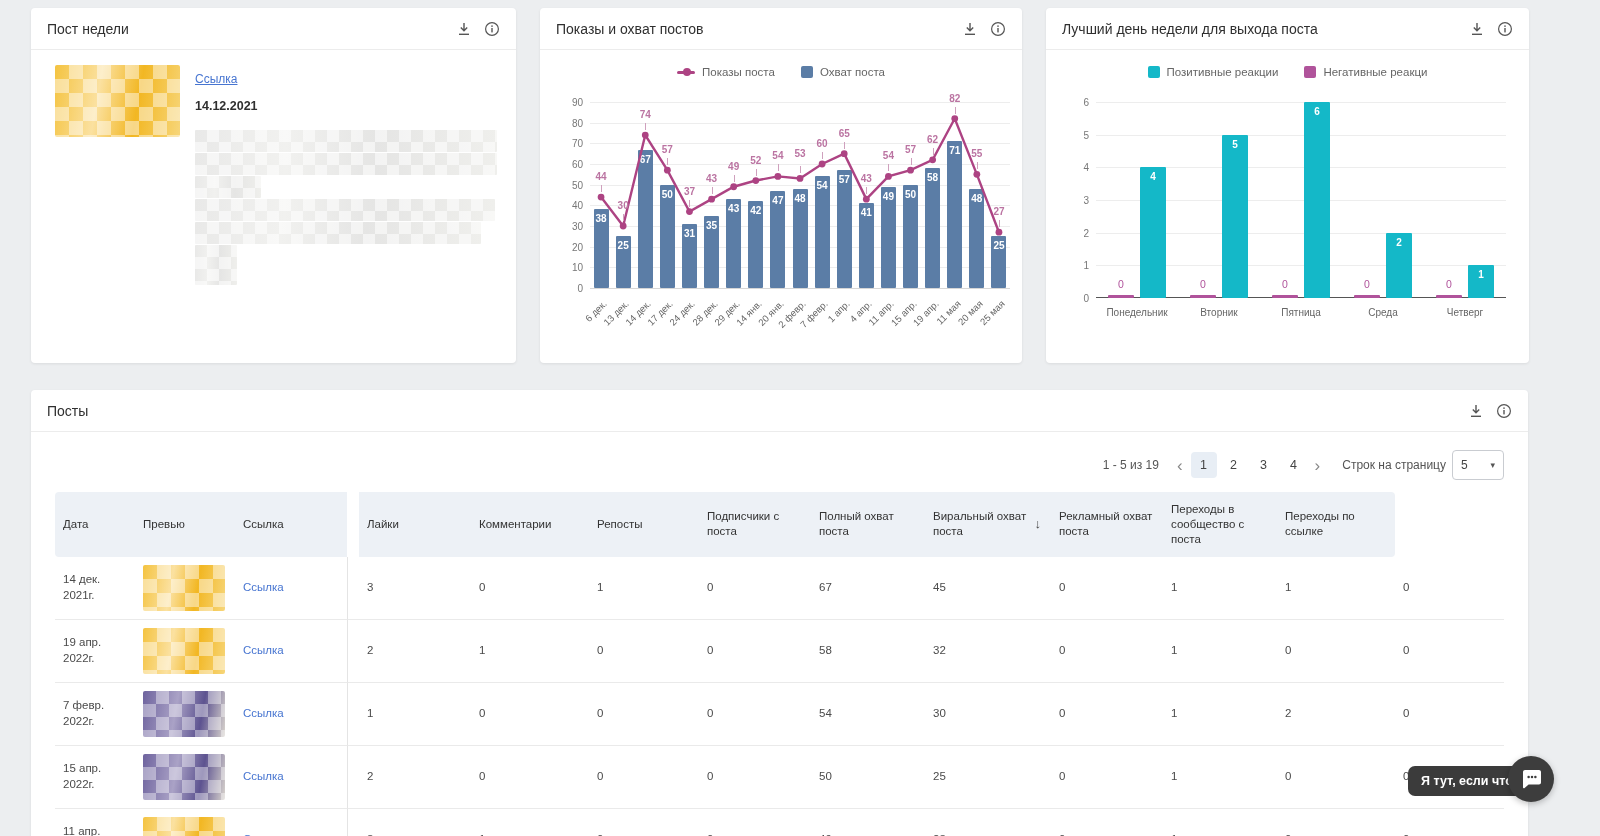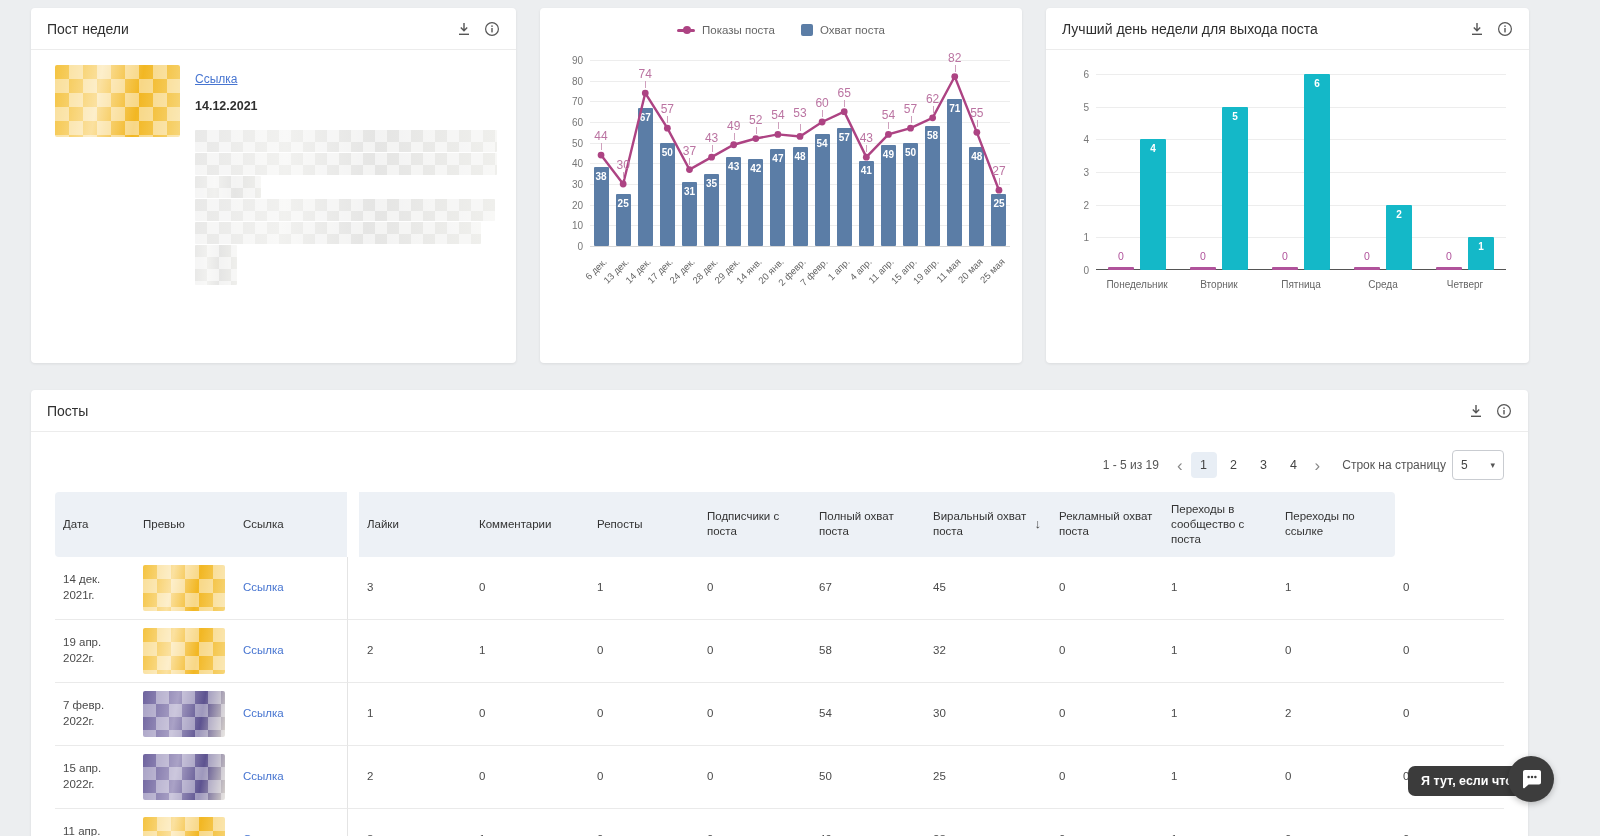--- a/index.html
+++ b/index.html
@@ -38,21 +38,21 @@
   .lg-line::after { content:""; position:absolute; left:6px; top:-2.5px; width:8px; height:8px; border-radius:50%; background:inherit; }
   .lg-sq { width:12px; height:12px; border-radius:2px; }
 
   .chart { position:relative; margin:18px 14px 0 16px; height:250px; }
   .plot { position:absolute; top:6px; left:34px; }
   .gridline { position:absolute; left:0; right:0; height:1px; background:#ededed; }
   .gridline.zero { background:#d7d7d7; }
   .ytick { position:absolute; right:100%; margin-right:7px; transform:translateY(-50%); font-size:10px; color:#777; white-space:nowrap; }
   .bar { position:absolute; bottom:0; border-radius:1px; cursor:pointer; }
   .bar-label { position:absolute; font-size:10px; font-weight:bold; color:#fff; text-align:center; }
-  .line-label { position:absolute; font-size:12px; transform:translateX(-50%); }
+  .line-label { position:absolute; font-size:10px; transform:translateX(-50%);font-weight:bold; }
   .leader { position:absolute; width:1px; }
   .xlabel-rot { position:absolute; font-size:9.5px; color:#666; width:58px; text-align:right;
       transform:rotate(-45deg); transform-origin:100% 0; white-space:nowrap; }
   .xlabel-flat { position:absolute; font-size:10px; color:#666; text-align:center; }
   .zero-label { position:absolute; font-size:10.5px; transform:translateX(-50%); }
   .baseline-dark { position:absolute; left:0; right:0; height:1px; background:#555; }
 
   
   .card-posts { width:1497px; height:500px; margin-top:27px; }
   .pagination { display:flex; align-items:center; justify-content:flex-end; 
@@ -117,20 +117,34 @@
           <div class="blur-line" style="width: 302px; height: 22px;"></div>
           <div class="blur-line" style="width: 302px; height: 22px;"></div>
           <div class="blur-line" style="width: 66px; height: 22px;"></div>
           <div class="blur-line" style="width: 300px; height: 22px;"></div>
           <div class="blur-line" style="width: 286px; height: 22px;"></div>
           <div class="blur-line" style="width: 42px; height: 40px;"></div>
         </div>
     </section>
 
     <section class="card card-ch">
+      <div class="card-header">
+        <span class="card-title">Показы и охват постов</span>
+        <span class="hdr-icons">
+          <svg width="16" height="16" viewBox="0 0 16 16">
+              <path d="M8 2v7.2M4.8 6.6L8 9.8l3.2-3.2" stroke="#555" stroke-width="1.4" fill="none"></path>
+              <path d="M3 13.3h10" stroke="#555" stroke-width="1.4"></path>
+            </svg>
+          <svg width="16" height="16" viewBox="0 0 16 16">
+              <circle cx="8" cy="8" r="6.4" stroke="#555" stroke-width="1.2" fill="none"></circle>
+              <rect x="7.3" y="7" width="1.4" height="4.4" fill="#555"></rect>
+              <rect x="7.3" y="4.4" width="1.4" height="1.5" fill="#555"></rect>
+            </svg>
+        </span>
+      </div>
       <div class="legend-row">
         <span class="legend-item">
           <span class="lg-line" id="lg-line-0" style="background: rgb(173, 67, 131);"></span>
           <span>Показы поста</span>
         </span>
         <span class="legend-item">
           <span class="lg-sq" id="lg-sq-0" style="background: rgb(91, 125, 166);"></span>
           <span>Охват поста</span>
         </span>
       </div>
@@ -285,20 +299,30 @@
               <path d="M8 2v7.2M4.8 6.6L8 9.8l3.2-3.2" stroke="#555" stroke-width="1.4" fill="none"></path>
               <path d="M3 13.3h10" stroke="#555" stroke-width="1.4"></path>
             </svg>
           <svg width="16" height="16" viewBox="0 0 16 16">
               <circle cx="8" cy="8" r="6.4" stroke="#555" stroke-width="1.2" fill="none"></circle>
               <rect x="7.3" y="7" width="1.4" height="4.4" fill="#555"></rect>
               <rect x="7.3" y="4.4" width="1.4" height="1.5" fill="#555"></rect>
             </svg>
         </span>
       </div>
+      <div class="legend-row">
+        <span class="legend-item">
+          <span class="lg-sq" id="lg-sq-pos" style="background: rgb(20, 184, 200);"></span>
+          <span>Позитивные реакции</span>
+        </span>
+        <span class="legend-item">
+          <span class="lg-sq" id="lg-sq-neg" style="background: rgb(176, 83, 155);"></span>
+          <span>Негативные реакци</span>
+        </span>
+      </div>
       <div class="chart" id="days-chart">
           <div class="plot" style="width: 410px; height: 196px;">
             <span class="ytick" style="top: 196px;">0</span>
             <div class="gridline" style="top: 163.333px;"></div>
             <span class="ytick" style="top: 163.333px;">1</span>
             <div class="gridline" style="top: 130.667px;"></div>
             <span class="ytick" style="top: 130.667px;">2</span>
             <div class="gridline" style="top: 98px;"></div>
             <span class="ytick" style="top: 98px;">3</span>
             <div class="gridline" style="top: 65.3333px;"></div>

